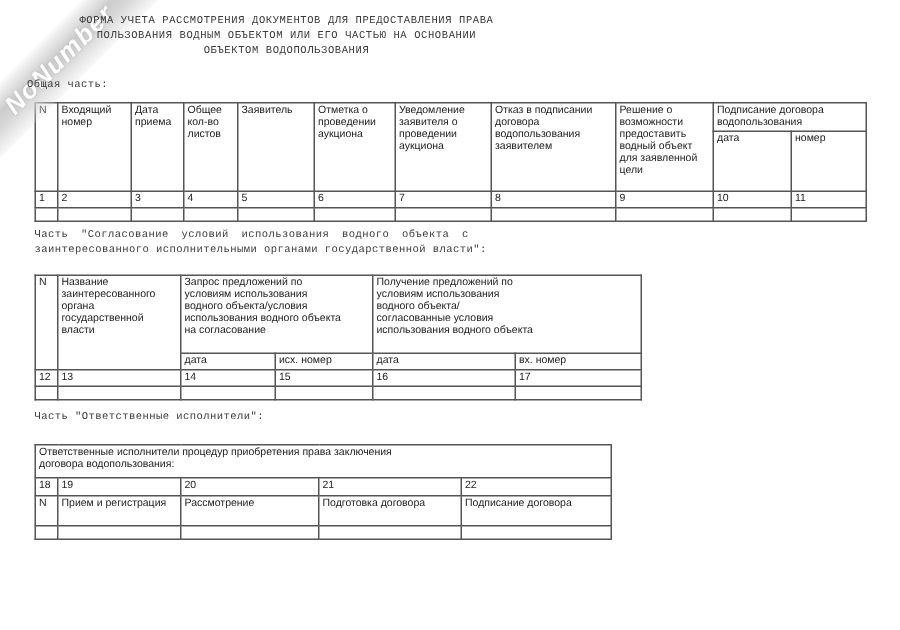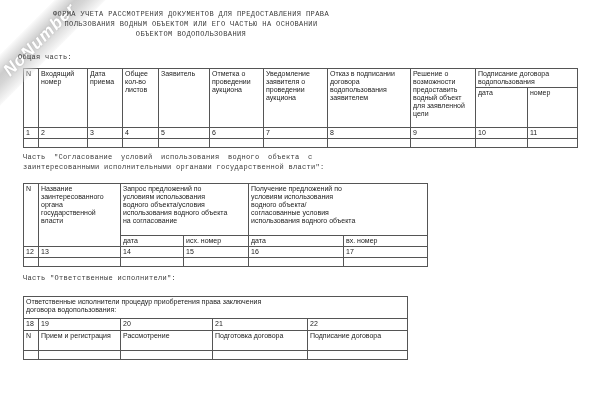--- a/index.html
+++ b/index.html
@@ -119,21 +119,21 @@
         <td></td>
     <td></td>
         <td></td>
     <td></td>
   </tr>
 </tbody>
   </table>
 
 <div id="lbl-coord" class="sec-label mono">
   <div class="ws">Часть "Согласование условий использования водного объекта с</div>
-  <div>заинтересованными исполнительными органами государственной власти":</div>
+  <div>заинтересованного исполнительными органами государственной власти":</div>
 </div>
 
 <table id="table2">
   <colgroup>
     <col style="width:15px">
       <col style="width:82px">
       <col style="width:63px">
     <col style="width:65px">
       <col style="width:95px">
       <col style="width:84px">

